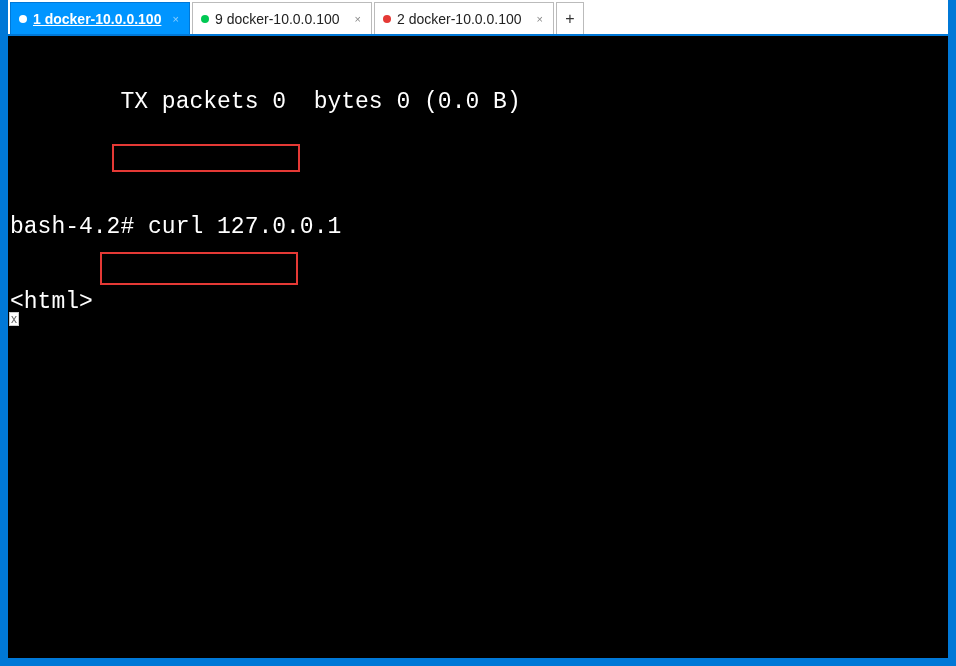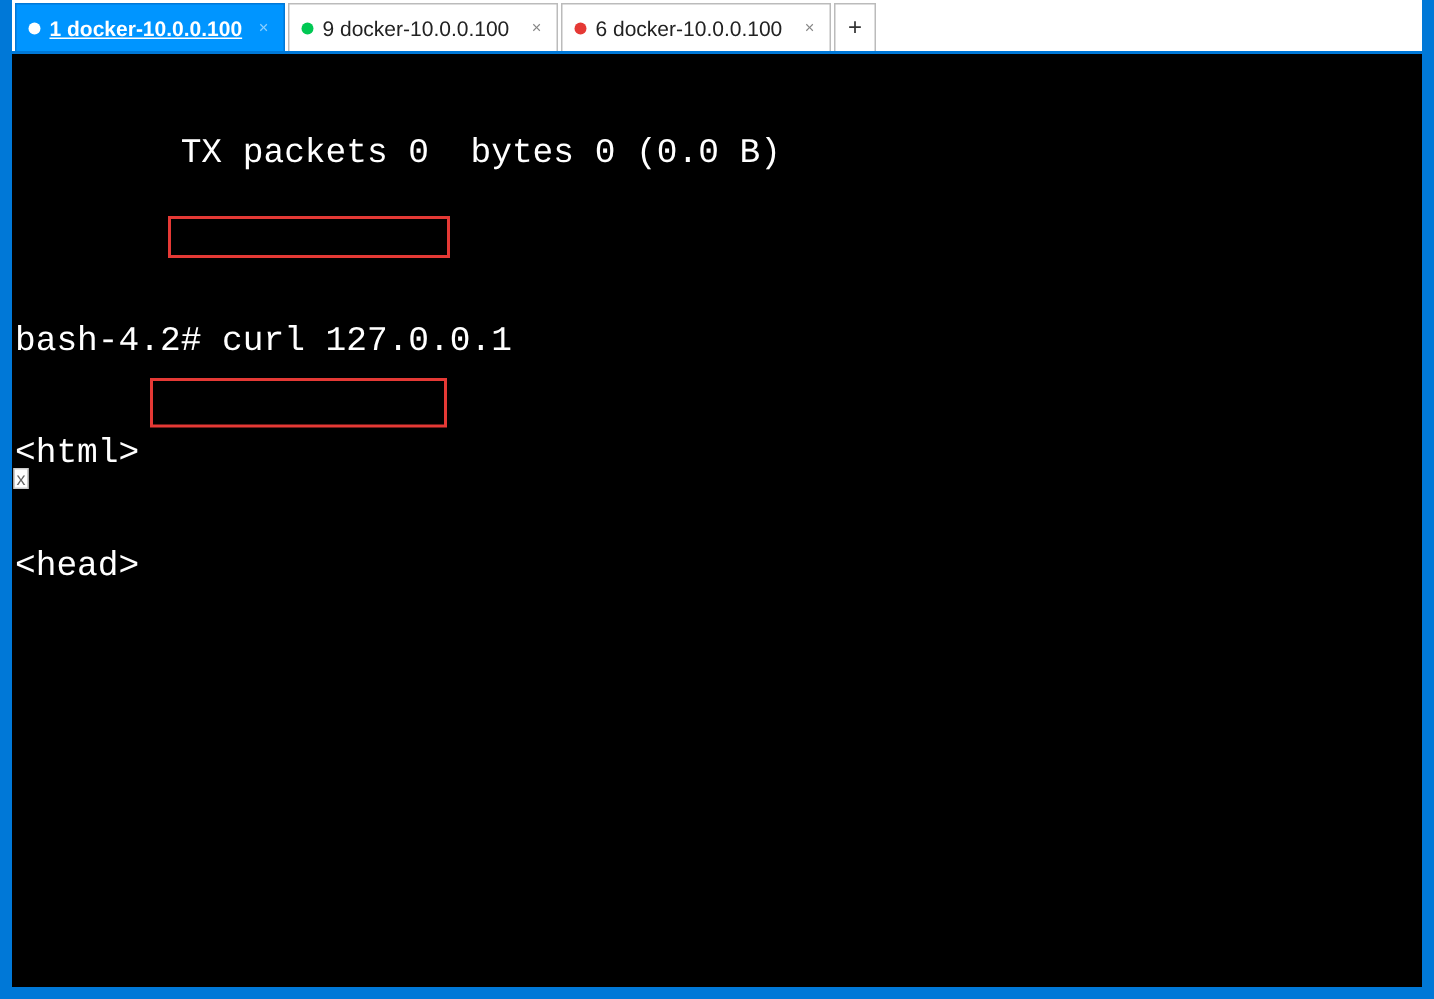--- a/index.html
+++ b/index.html
@@ -119,34 +119,33 @@
       <span class="tab-label">1 docker-10.0.0.100</span>
       <span class="tab-close">×</span>
     </div>
     <div class="tab">
       <span class="tab-dot green"></span>
       <span class="tab-label">9 docker-10.0.0.100</span>
       <span class="tab-close">×</span>
     </div>
     <div class="tab">
       <span class="tab-dot red"></span>
-      <span class="tab-label">6 docker-10.0.0.100</span>
+      <span class="tab-label">2 docker-10.0.0.100</span>
       <span class="tab-close">×</span>
     </div>
     <div class="new-tab">
       <span>+</span>
     </div>
   </div>
 
   <div class="terminal">
     <span class="tline">        TX packets 0  bytes 0 (0.0 B)</span>
     <span class="tline"></span>
     <span class="tline">bash-4.2# curl 127.0.0.1</span>
     <span class="tline">&lt;html&gt;</span>
-    <span class="tline">&lt;head&gt;</span>
     
     
     
     
     
     
     
     
     
     

